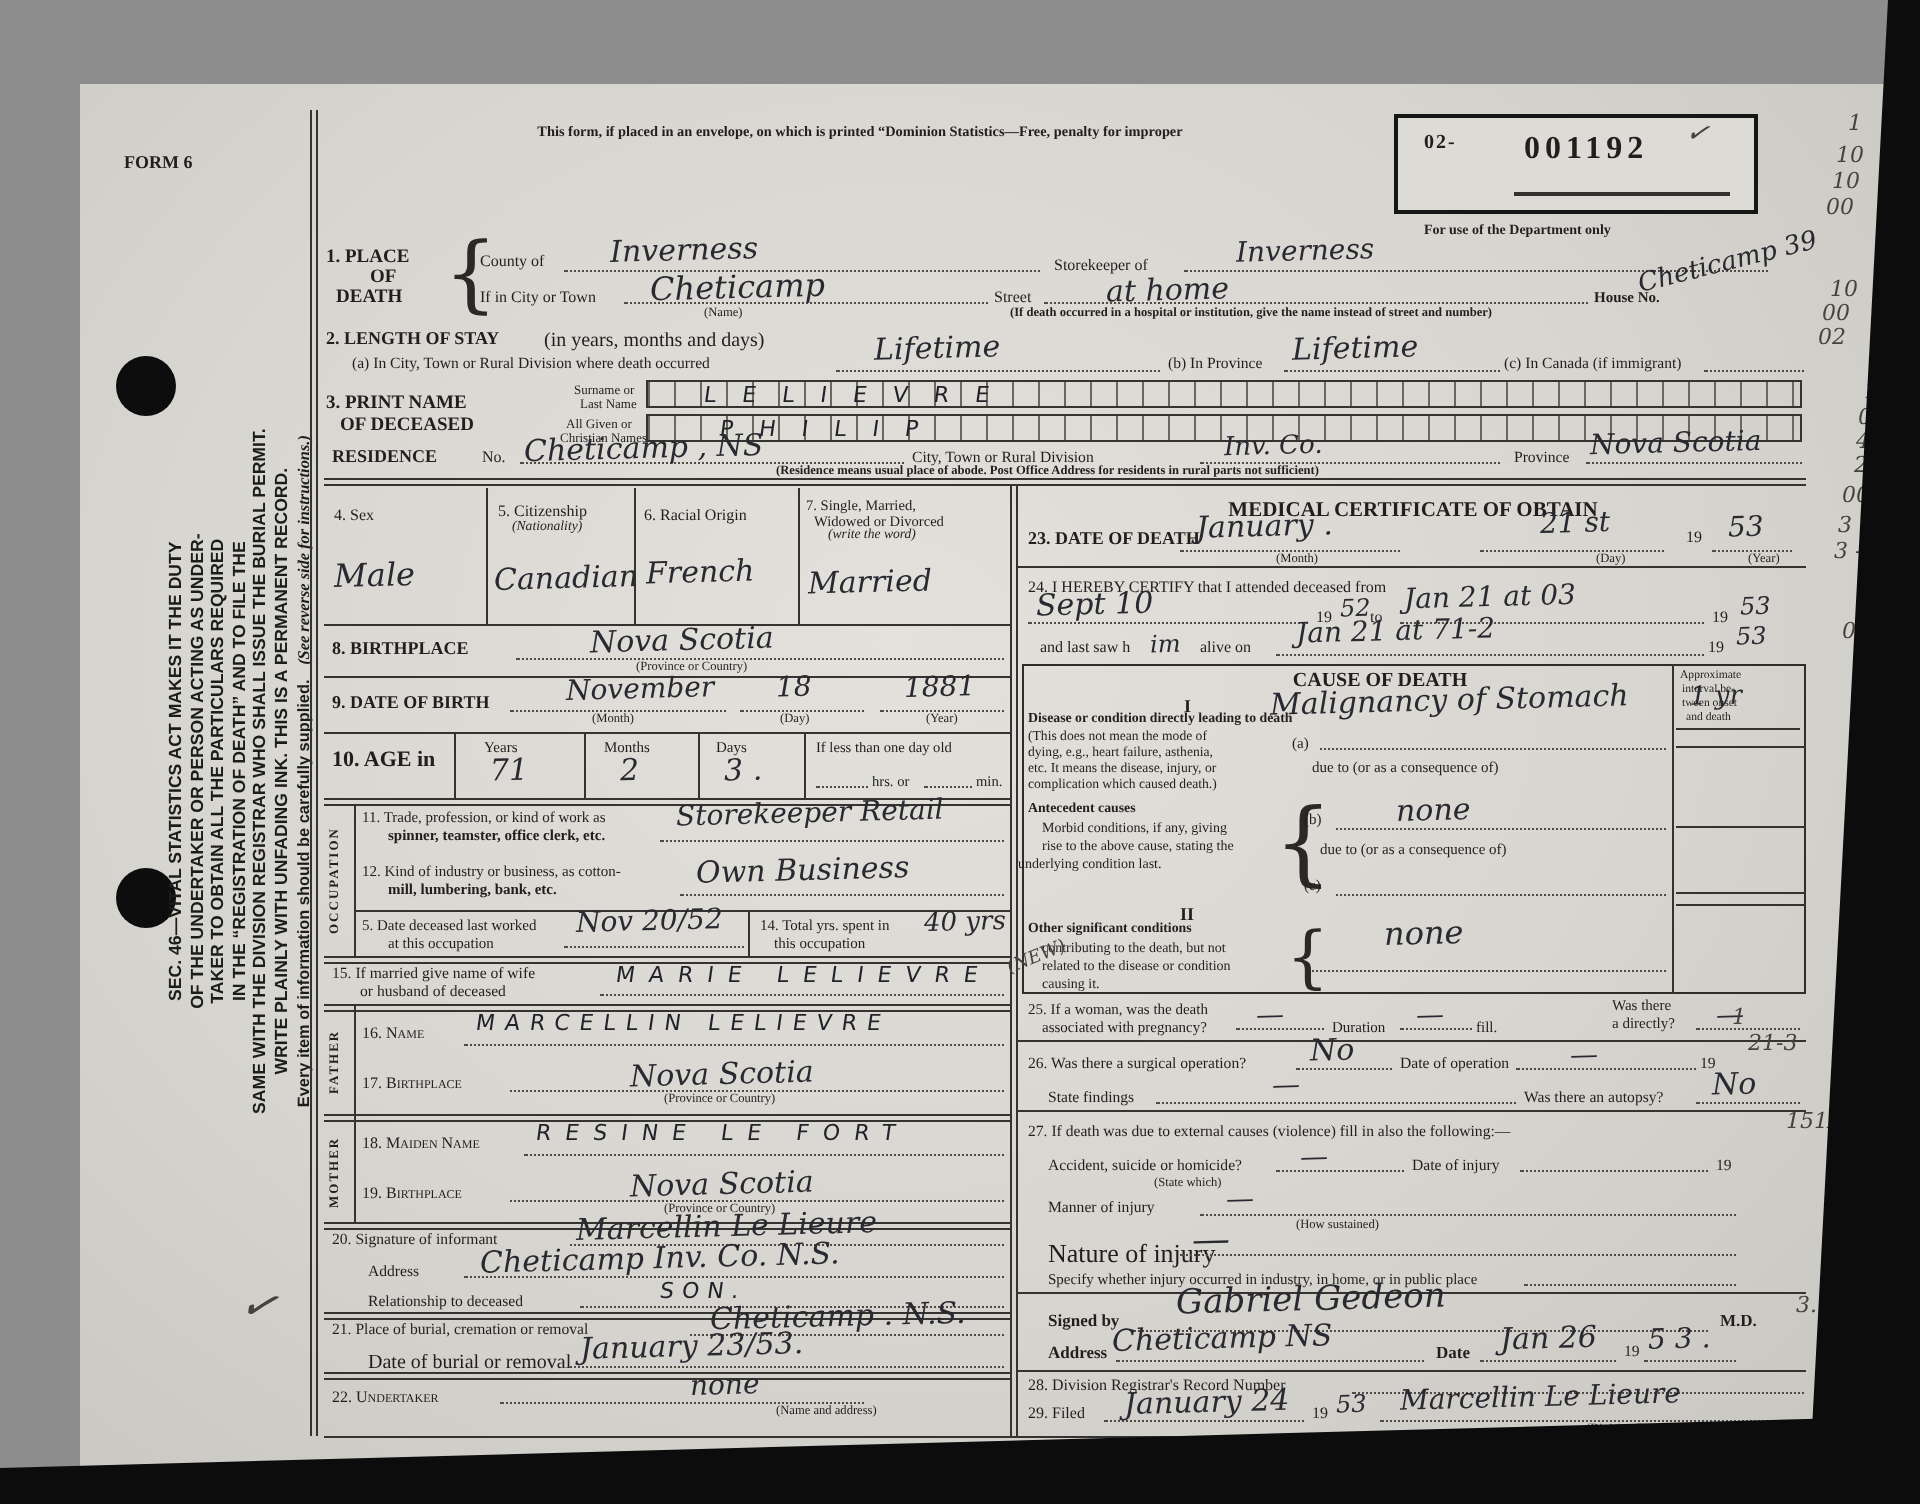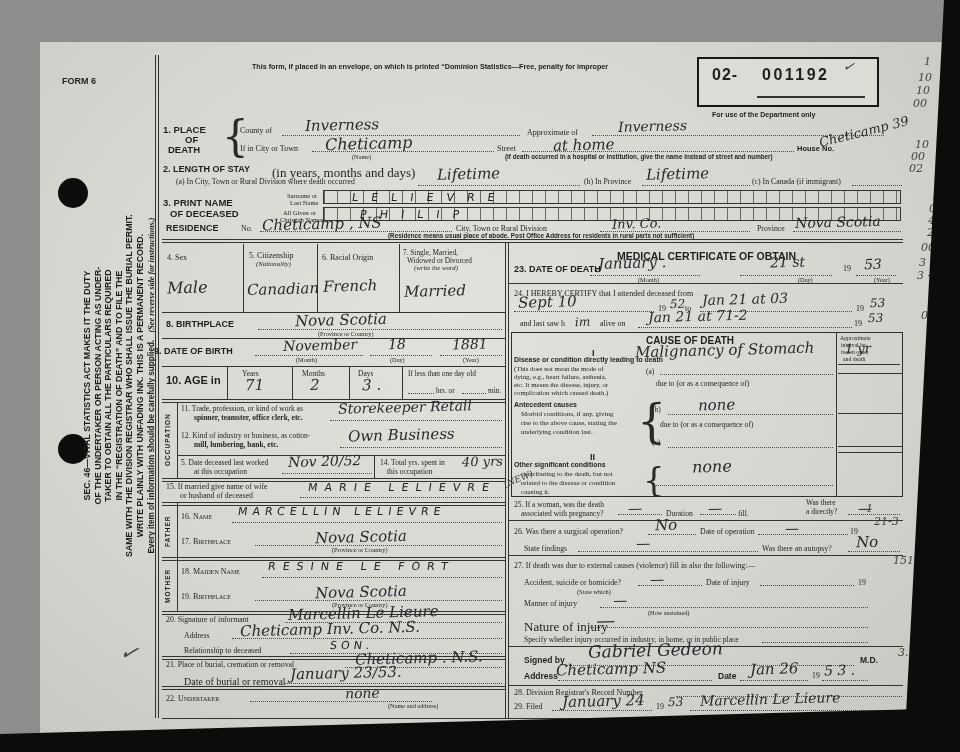--- a/index.html
+++ b/index.html
@@ -1,20 +1,20 @@
 <!DOCTYPE html>
 <html><head>
 <meta charset="utf-8">
 <style>
 *{margin:0;padding:0;box-sizing:border-box}
 html,body{background:#6f6f6f}
 #scan{position:relative;width:960px;height:752px;background:#8d8d8d;overflow:hidden;font-family:"Liberation Serif",serif}
 #paper{position:absolute;left:40px;top:42px;width:905px;height:700px;background:radial-gradient(ellipse at 45% 40%,#e3e1db 0%,#d7d5cf 55%,#c7c5bf 100%)}
 .ab{position:absolute;white-space:nowrap}
-.sans{font-family:Liberation Sans, sans-serif}
+.sans{font-family:Liberation Serif, serif}
 .b{font-weight:bold}
 .sc{font-variant:small-caps}
 .it{font-style:italic}
 .ink{color:#201f1d}
 .hw{font-family:"DejaVu Serif",serif;font-style:italic;color:#2a2830;display:inline-block;transform:rotate(-1.5deg)}
 .cap{font-family:"DejaVu Sans",sans-serif;color:#23222a;display:inline-block;transform:skewX(-8deg);font-size:11px}
 .pc{font-family:"DejaVu Serif",serif;font-style:italic;color:#45433f;display:inline-block}
 .dt{position:absolute;border-bottom:1.3px dotted #4e4b45;height:2px}
 .ln{position:absolute;background:#35332f;height:1px}
 .vln{position:absolute;background:#35332f;width:1px}
@@ -48,49 +48,49 @@
     <div><span style="font-size:8.2px">Every item of information should be carefully supplied.</span>&nbsp;&nbsp;&nbsp;<span class="it" style="font-family:'Liberation Serif',serif;font-weight:bold;font-size:8.2px">(See reverse side for instructions.)</span></div>
   </div>
   <span class="ab pc" style="left:120px;top:640px;font-size:22px;transform:rotate(14deg)">✓</span>
 
   <div class="vln" style="left:155px;top:55px;height:663px"></div>
   <div class="vln" style="left:158px;top:55px;height:663px"></div>
 
   <div class="ab sans b ink" style="left:180px;top:62px;width:500px;text-align:center;font-size:7.2px">This form, if placed in an envelope, on which is printed “Dominion Statistics—Free, penalty for improper</div>
 
   <div class="regbox" style="left:697px;top:57px;width:182px;height:50px"></div>
-  <span class="ab sans b ink" style="left:712px;top:66px;font-size:16px;letter-spacing:1px">02-</span>
+  <span class="ab sans b ink" style="left:712px;top:66px;font-size:10px;letter-spacing:1px">02-</span>
   <span class="ab sans b ink" style="left:762px;top:66px;font-size:16px;letter-spacing:2.5px">001192</span>
   <div class="ln" style="left:757px;top:96px;width:108px;height:2px"></div>
   <span class="ab pc" style="left:843px;top:58px;font-size:14px;transform:rotate(10deg)">✓</span>
   <div class="ab sans b ink" style="left:712px;top:111px;font-size:7px">For use of the Department only</div>
 
   <span class="ab sans b ink" style="left:163px;top:124px;font-size:9.5px"><span>1.</span> <span>PLACE</span></span>
   <span class="ab sans b ink" style="left:185px;top:134px;font-size:9.5px">OF</span>
   <span class="ab sans b ink" style="left:168px;top:144px;font-size:9.5px">DEATH</span>
   <span class="ab brace" style="left:222px;top:116px;font-size:42px">{</span>
   <span class="ab ink" style="left:240px;top:126px;font-size:8px">County of</span>
   <div class="dt" style="left:282px;top:134px;width:238px"></div>
   <span class="ab hw" style="left:305px;top:116px;font-size:15px">Inverness</span>
-  <span class="ab ink" style="left:527px;top:128px;font-size:8px">Approximate of</span>
+  <span class="ab ink" style="left:527px;top:128px;font-size:8px">Storekeeper of</span>
   <div class="dt" style="left:592px;top:134px;width:292px"></div>
   <span class="ab hw" style="left:618px;top:118px;font-size:14px">Inverness</span>
   <span class="ab ink" style="left:240px;top:144px;font-size:8px">If in City or Town</span>
   <div class="dt" style="left:312px;top:150px;width:182px"></div>
   <span class="ab ink" style="left:352px;top:153px;font-size:6.3px">(Name)</span>
   <span class="ab hw" style="left:325px;top:134px;font-size:16px">Cheticamp</span>
   <span class="ab ink" style="left:497px;top:144px;font-size:8px">Street</span>
   <div class="dt" style="left:522px;top:150px;width:272px"></div>
   <span class="ab hw" style="left:553px;top:136px;font-size:15px">at home</span>
   <span class="ab sans b ink" style="left:797px;top:144px;font-size:7.5px">House No.</span>
   <span class="ab hw" style="left:818px;top:124px;font-size:13px;transform:rotate(-14deg)">Cheticamp 39</span>
   <span class="ab sans b ink" style="left:505px;top:153px;font-size:6.3px">(If death occurred in a hospital or institution, give the name instead of street and number)</span>
 
   <span class="ab sans b ink" style="left:163px;top:164px;font-size:9px">2. LENGTH OF STAY</span>
-  <span class="ab ink" style="left:272px;top:165px;font-size:13px">(in years, months and days)</span>
+  <span class="ab ink" style="left:272px;top:165px;font-size:10px">(in years, months and days)</span>
   <span class="ab ink" style="left:176px;top:177px;font-size:7.8px">(a) In City, Town or Rural Division where death occurred</span>
   <div class="dt" style="left:418px;top:184px;width:162px"></div>
   <span class="ab hw" style="left:437px;top:165px;font-size:15px">Lifetime</span>
   <span class="ab ink" style="left:584px;top:177px;font-size:7.8px">(b) In Province</span>
   <div class="dt" style="left:642px;top:184px;width:108px"></div>
   <span class="ab hw" style="left:646px;top:165px;font-size:15px">Lifetime</span>
   <span class="ab ink" style="left:752px;top:177px;font-size:7.8px">(c) In Canada (if immigrant)</span>
   <div class="dt" style="left:852px;top:184px;width:50px"></div>
 
   <span class="ab sans b ink" style="left:163px;top:197px;font-size:9.5px">3. PRINT NAME</span>
@@ -134,21 +134,21 @@
   <span class="ab hw" style="left:323px;top:277px;font-size:15px">French</span>
   <span class="ab hw" style="left:404px;top:282px;font-size:15px">Married</span>
   <div class="ln" style="left:162px;top:312px;width:343px"></div>
 
   <span class="ab sans b ink" style="left:166px;top:319px;font-size:9px">8. BIRTHPLACE</span>
   <div class="dt" style="left:258px;top:328px;width:244px"></div>
   <span class="ab hw" style="left:295px;top:311px;font-size:15px">Nova Scotia</span>
   <span class="ab ink" style="left:318px;top:330px;font-size:6.3px">(Province or Country)</span>
   <div class="ln" style="left:162px;top:338px;width:343px"></div>
 
-  <span class="ab sans b ink" style="left:154px;top:346px;font-size:9px">9. DATE OF BIRTH</span>
+  <span class="ab sans b ink" style="left:166px;top:346px;font-size:9px">9. DATE OF BIRTH</span>
   <div class="dt" style="left:255px;top:354px;width:108px"></div>
   <div class="dt" style="left:370px;top:354px;width:62px"></div>
   <div class="dt" style="left:440px;top:354px;width:62px"></div>
   <span class="ab hw" style="left:283px;top:337px;font-size:14px">November</span>
   <span class="ab hw" style="left:388px;top:336px;font-size:14px">18</span>
   <span class="ab hw" style="left:452px;top:336px;font-size:14px">1881</span>
   <span class="ab ink" style="left:296px;top:356px;font-size:6.3px">(Month)</span>
   <span class="ab ink" style="left:390px;top:356px;font-size:6.3px">(Day)</span>
   <span class="ab ink" style="left:463px;top:356px;font-size:6.3px">(Year)</span>
   <div class="ln" style="left:162px;top:366px;width:343px"></div>
@@ -291,21 +291,21 @@
   <span class="ab ink" style="left:514px;top:381px;font-size:6.8px">etc.  It means the disease, injury, or</span>
   <span class="ab ink" style="left:514px;top:389px;font-size:6.8px">complication which caused death.)</span>
   <span class="ab ink" style="left:646px;top:367px;font-size:7.5px">(a)</span>
   <div class="dt" style="left:660px;top:373px;width:173px"></div>
   <span class="ab hw" style="left:635px;top:341px;font-size:15px">Malignancy of Stomach</span>
   <span class="ab hw" style="left:845px;top:341px;font-size:13px">1 yr</span>
   <span class="ab ink" style="left:656px;top:379px;font-size:7.5px">due to (or as a consequence of)</span>
   <span class="ab sans b ink" style="left:514px;top:401px;font-size:6.9px">Antecedent causes</span>
   <span class="ab ink" style="left:521px;top:410px;font-size:7px">Morbid conditions, if any, giving</span>
   <span class="ab ink" style="left:521px;top:419px;font-size:7px">rise to the above cause, stating the</span>
-  <span class="ab ink" style="left:521px;top:428px;font-size:7px">underlying condition last.</span>
+  <span class="ab ink" style="left:509px;top:428px;font-size:7px">underlying condition last.</span>
   <span class="ab brace" style="left:637px;top:398px;font-size:46px">{</span>
   <span class="ab ink" style="left:652px;top:405px;font-size:7.5px">(b)</span>
   <div class="dt" style="left:668px;top:413px;width:165px"></div>
   <span class="ab hw" style="left:698px;top:396px;font-size:15px">none</span>
   <span class="ab ink" style="left:660px;top:420px;font-size:7.5px">due to (or as a consequence of)</span>
   <span class="ab ink" style="left:652px;top:438px;font-size:7.5px">(c)</span>
   <div class="dt" style="left:668px;top:446px;width:165px"></div>
   <div class="ln" style="left:838px;top:373px;width:65px"></div>
   <div class="ln" style="left:838px;top:413px;width:65px"></div>
   <div class="ln" style="left:838px;top:446px;width:65px"></div>

